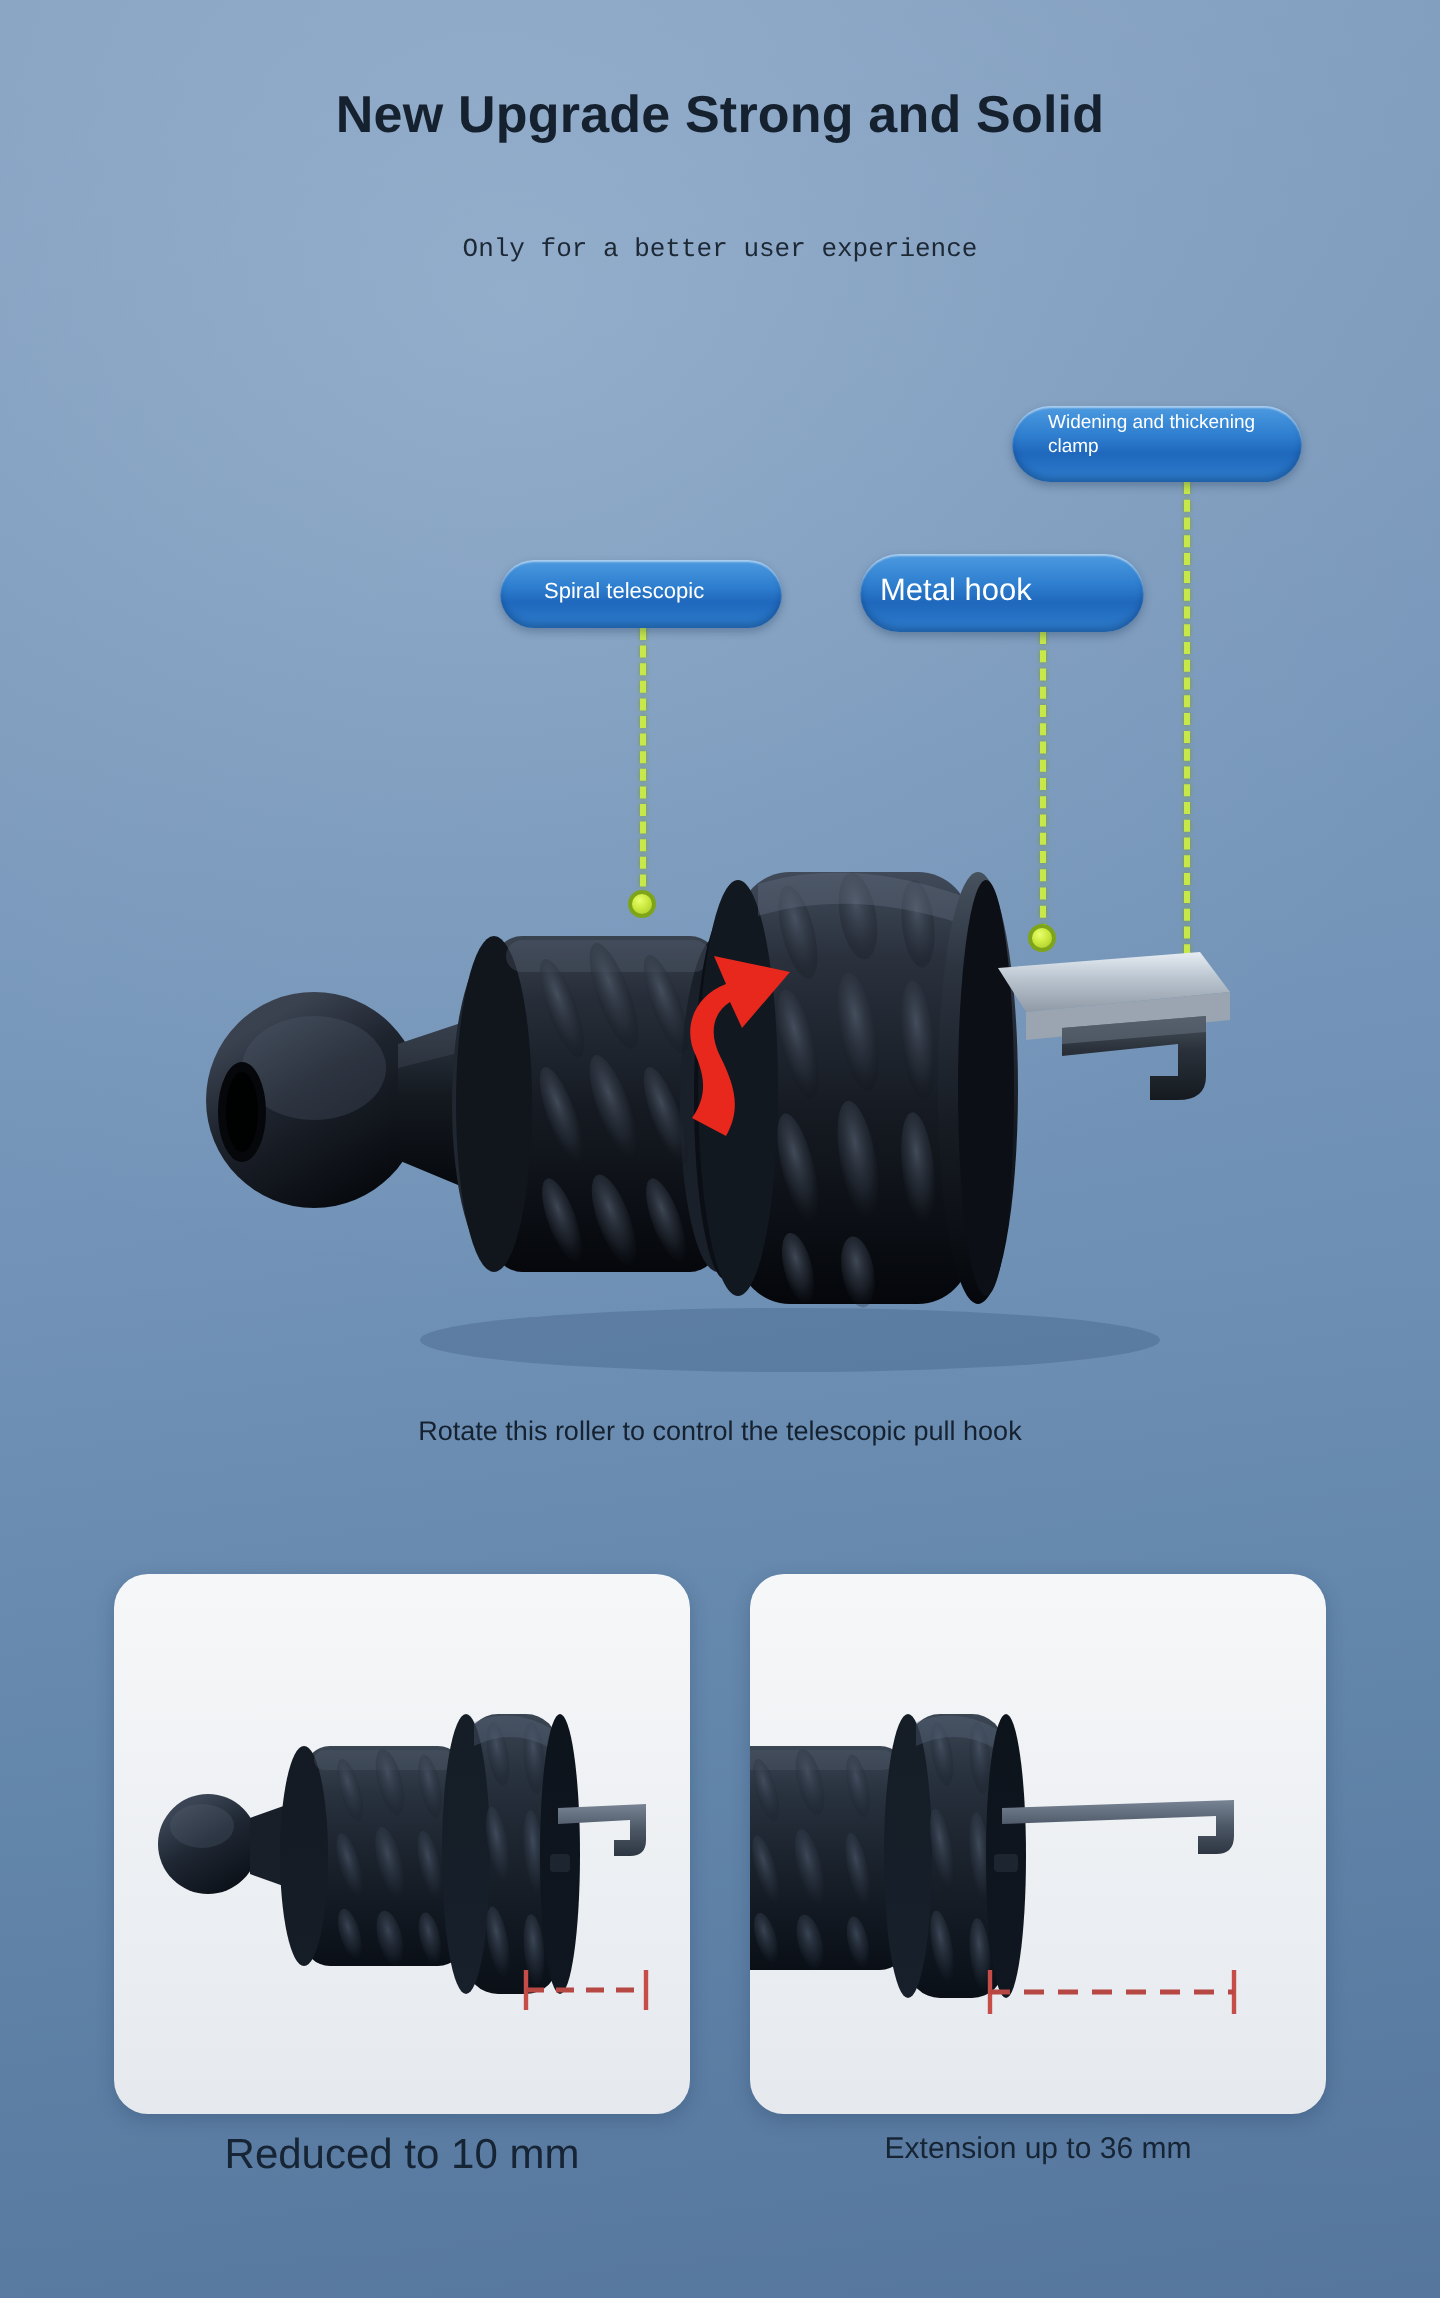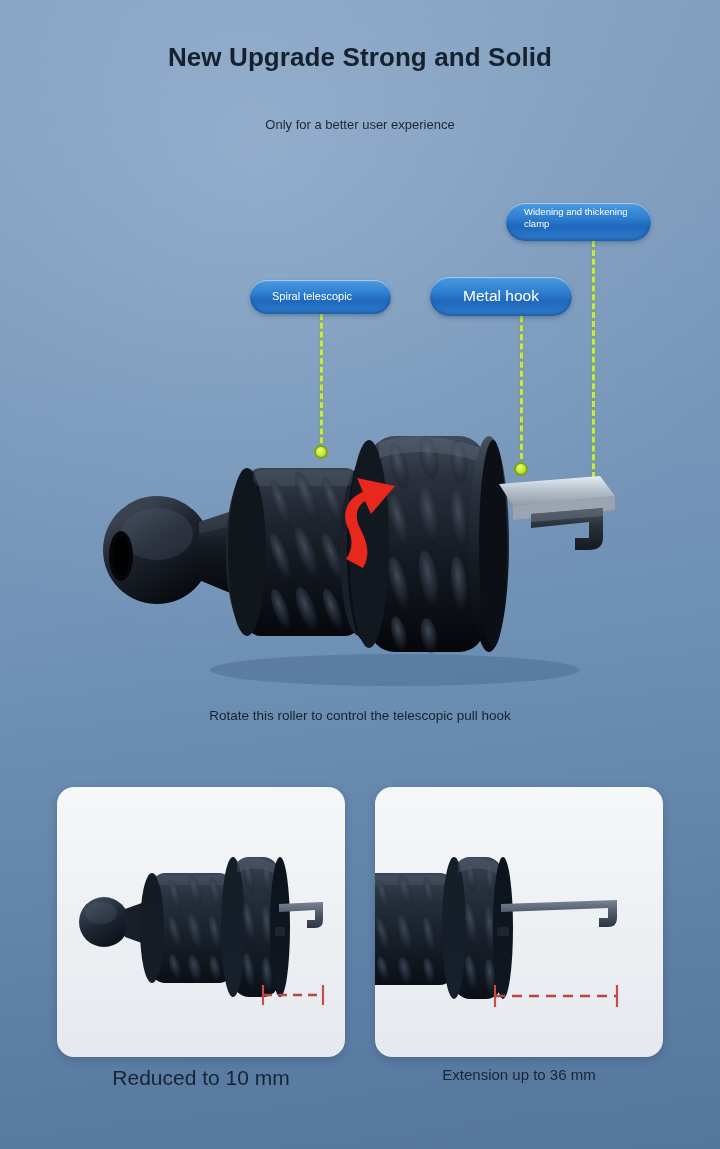--- a/index.html
+++ b/index.html
@@ -54,20 +54,21 @@
     letter-spacing: 0.1px;
   }
   .subhead {
     position: absolute;
     left: 0;
     top: 117px;
     width: 720px;
     text-align: center;
     font-size: 13px;
     color: #1d2835;
+    font-family: Liberation Mono, monospace;
   }
   .roller-caption {
     position: absolute;
     left: 0;
     top: 708px;
     width: 720px;
     text-align: center;
     font-size: 13.5px;
     color: #14202e;
   }
@@ -94,21 +95,21 @@
     left: 250px; top: 280px; width: 141px; height: 34px;
     padding: 0 10px 0 22px;
     font-size: 11px;
   }
   .pill-metalhook {
     left: 430px; top: 277px; width: 142px; height: 39px;
     padding: 0 10px;
     font-size: 15.5px;
     justify-content: center;
   }
-  .pill-metalhook .pill-text { text-align: center; }
+  .pill-metalhook .pill-text { }
   .pill-clamp {
     left: 506px; top: 203px; width: 145px; height: 38px;
     padding: 3px 8px 0 18px;
     font-size: 9.5px;
     align-items: flex-start;
   }
   .pill-clamp .pill-text { padding-top: 0; }
 
   
   .leader {

